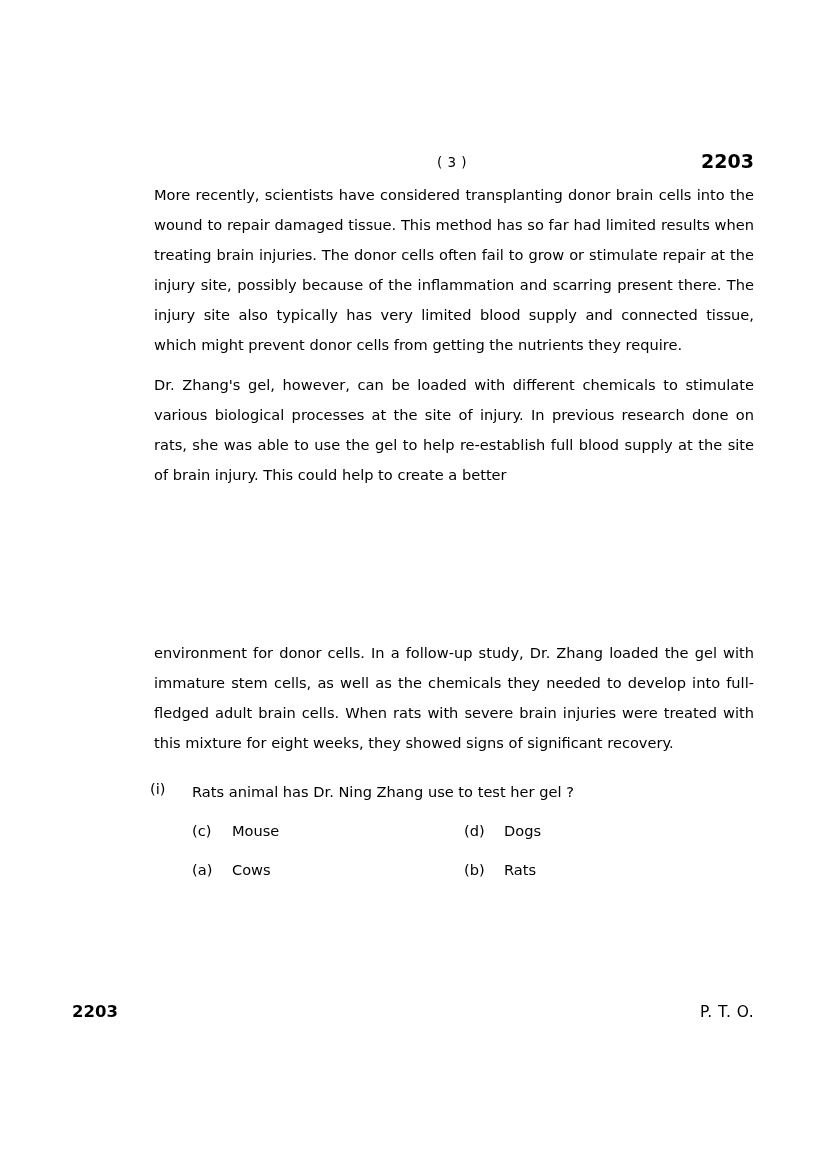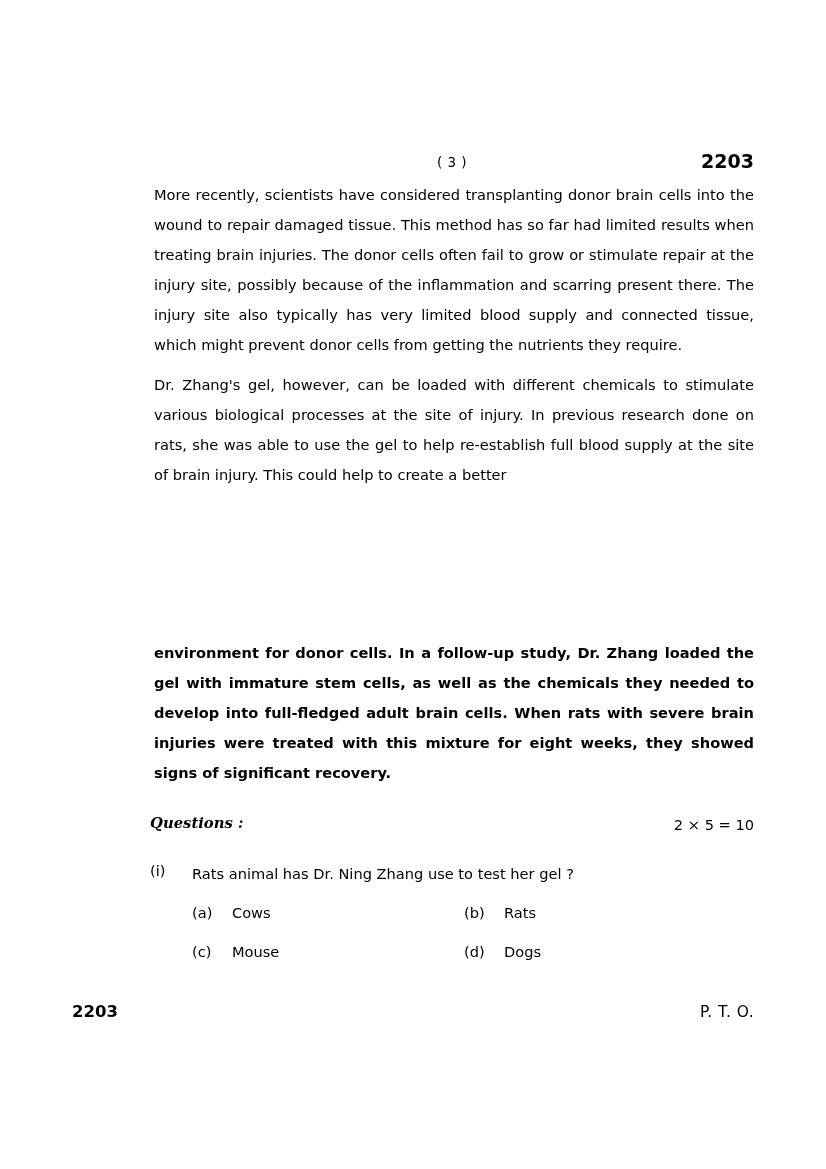--- a/index.html
+++ b/index.html
@@ -56,21 +56,20 @@
   p.body-para {
     font-size: 14.6px;
     line-height: 30px;
     text-align: justify;
     text-justify: inter-word;
     margin: 0 0 10px 4px;
     font-family: "DejaVu Sans", sans-serif;
   }
   p.body-para.last-para-nojust {
     margin-bottom: 0;
-    font-weight: bold;
   }
 
   .para-gap {
     height: 138px;
   }
 
   .questions-row {
     position: relative;
     margin-top: 26px;
     height: 26px;
@@ -164,44 +163,40 @@
     </div>
 
     <p class="body-para">More recently, scientists have considered transplanting donor brain cells into the wound to repair damaged tissue. This method has so far had limited results when treating brain injuries. The donor cells often fail to grow or stimulate repair at the injury site, possibly because of the inflammation and scarring present there. The injury site also typically has very limited blood supply and connected tissue, which might prevent donor cells from getting the nutrients they require.</p>
 
     <p class="body-para">Dr. Zhang's gel, however, can be loaded with different chemicals to stimulate various biological processes at the site of injury. In previous research done on rats, she was able to use the gel to help re-establish full blood supply at the site of brain injury. This could help to create a better</p>
 
     <div class="para-gap"></div>
 
     <p class="body-para last-para-nojust">environment for donor cells. In a follow-up study, Dr. Zhang loaded the gel with immature stem cells, as well as the chemicals they needed to develop into full-fledged adult brain cells. When rats with severe brain injuries were treated with this mixture for eight weeks, they showed signs of significant recovery.</p>
 
-    <div class="questions-row">
-      <div class="questions-label">Questions :</div>
-      <div class="questions-marks">2 × 5 = 10</div>
-    </div>
 
     <div class="question-block">
       <div class="q-num">(i)</div>
       <div class="q-text">Rats animal has Dr. Ning Zhang use to test her gel ?</div>
 
       <div class="options">
         <div class="opt-row">
           <div class="opt col-a">
-            <span class="opt-key">(a)</span><span>Cows</span>
+            <span class="opt-key">(c)</span><span>Mouse</span>
           </div>
           <div class="opt col-b">
-            <span class="opt-key">(b)</span><span>Rats</span>
+            <span class="opt-key">(d)</span><span>Dogs</span>
           </div>
         </div>
         <div class="opt-row">
           <div class="opt col-a">
-            <span class="opt-key">(c)</span><span>Mouse</span>
+            <span class="opt-key">(a)</span><span>Cows</span>
           </div>
           <div class="opt col-b">
-            <span class="opt-key">(d)</span><span>Dogs</span>
+            <span class="opt-key">(b)</span><span>Rats</span>
           </div>
         </div>
       </div>
     </div>
 
   </div>
 
   <div class="footer">
     <div class="footer-code">2203</div>
     <div class="footer-pto">P. T. O.</div>

